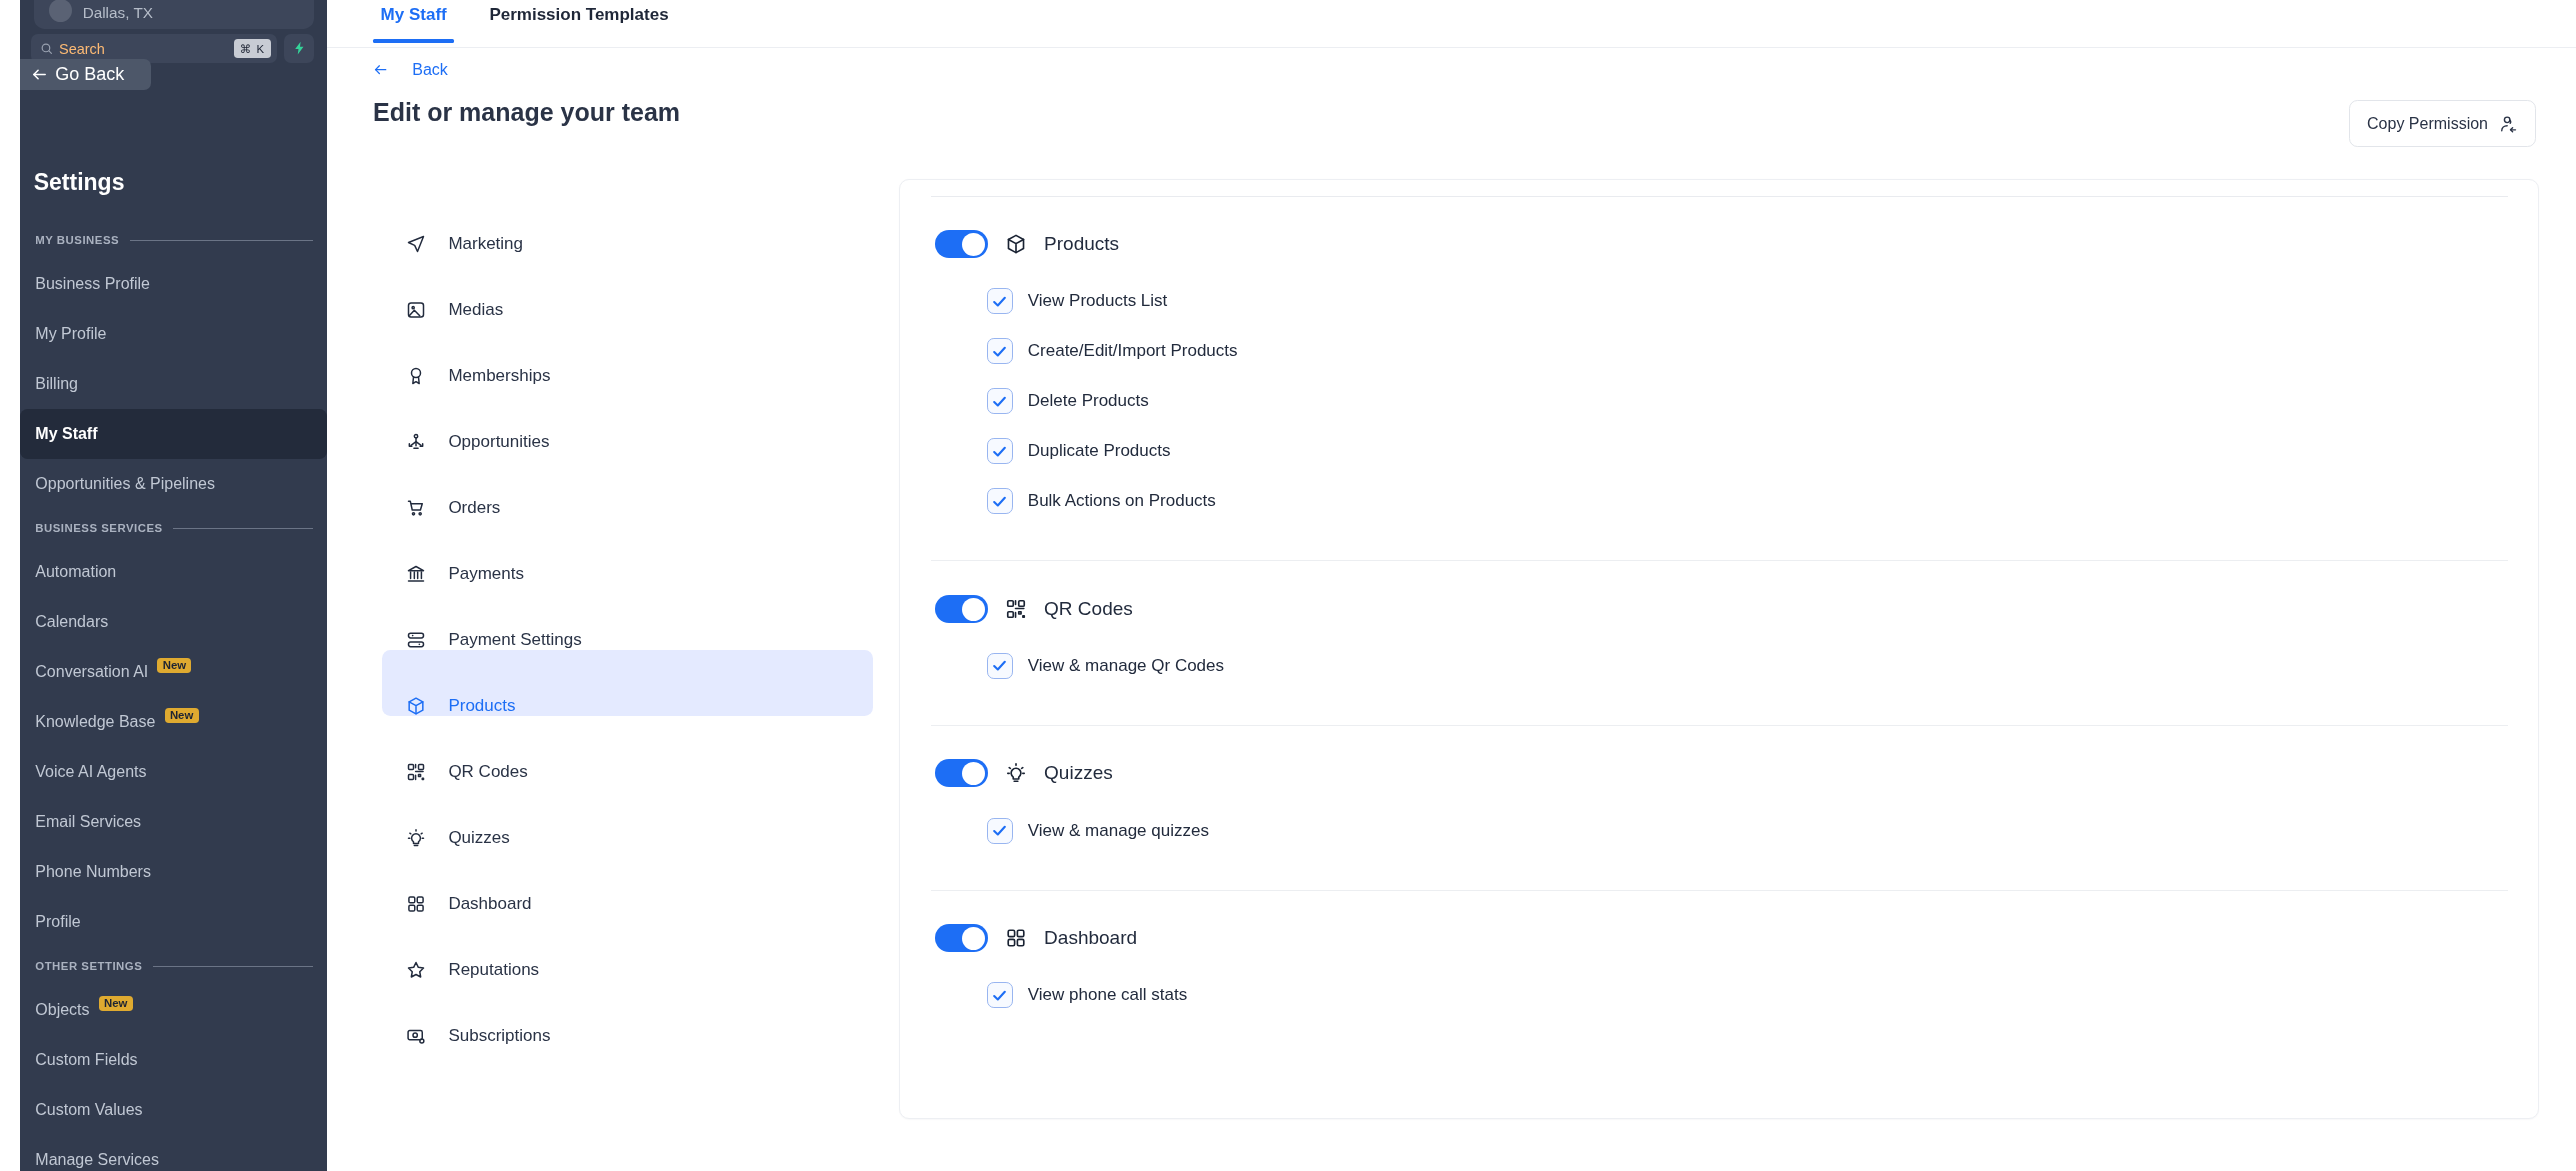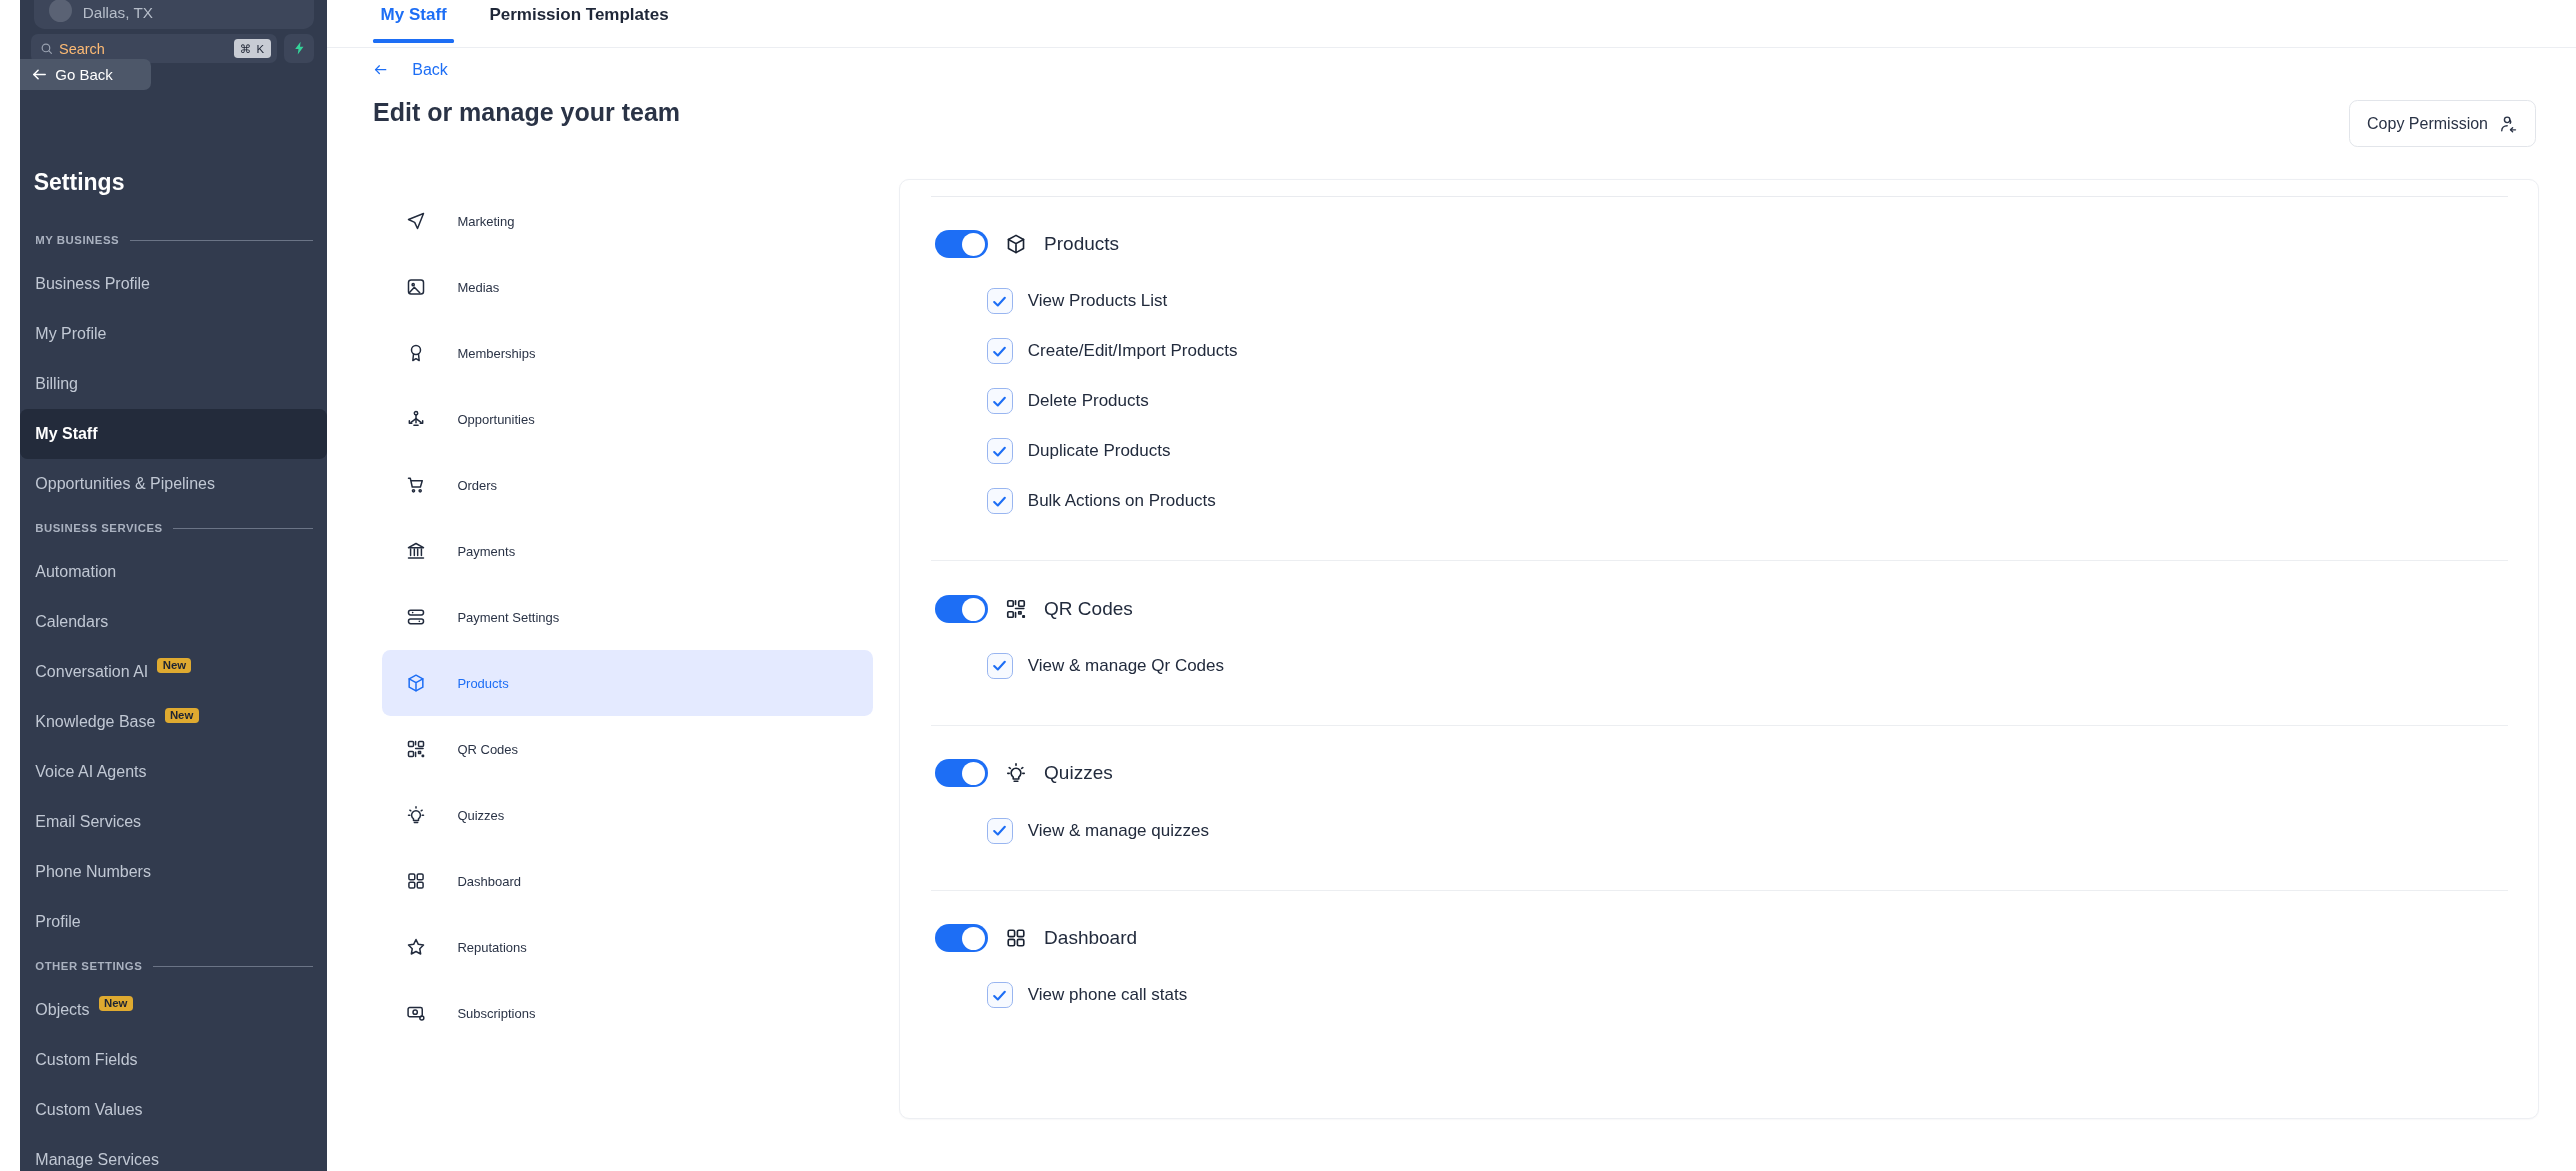--- a/index.html
+++ b/index.html
@@ -73,21 +73,21 @@
     cursor: pointer;
   }
 
   .goback {
     position: absolute; left: 0; top: 59px;
     width: 131px; height: 31px;
     background: #4d5769;
     border-top-right-radius: 6.9px; border-bottom-right-radius: 6.9px;
     display: flex; align-items: center; gap: 7.6px;
     padding-left: 10.7px;
-    color: #ffffff; font-size: 15px; font-weight: 500;
+    color: #ffffff; font-size: 18px; font-weight: 500;
     cursor: pointer;
   }
 
   .settings-title {
     position: absolute; left: 13.7px; top: 169px;
     color: #ffffff; font-size: 23px; font-weight: 600;
   }
 
   .navlist {
     position: absolute; left: 0; top: 221px;
@@ -182,24 +182,24 @@
     width: 100%; height: 992px;
     display: flex; align-items: flex-start;
   }
 
   .modnav {
     width: 572px; flex: 0 0 572px;
     padding: 9.2px 26px 0 55px;
   }
   .modnav-item {
     height: 66px;
-    display: flex; align-items: center; gap: 31px;
+    display: flex; align-items: flex-end; gap: 22px;
     padding-left: 24.4px;
     border-radius: 8.4px;
-    font-size: 13px; color: #2a3346;
+    font-size: 17px; color: #2a3346;
     cursor: pointer;
   }
   .modnav-item.active {
     background: #e4eaff;
     color: #1d6ef5;
   }
   .modnav-item .ic { width: 20px; height: 20px; flex: 0 0 20px; display: block; }
 
   .perm-card {
     flex: 1;

